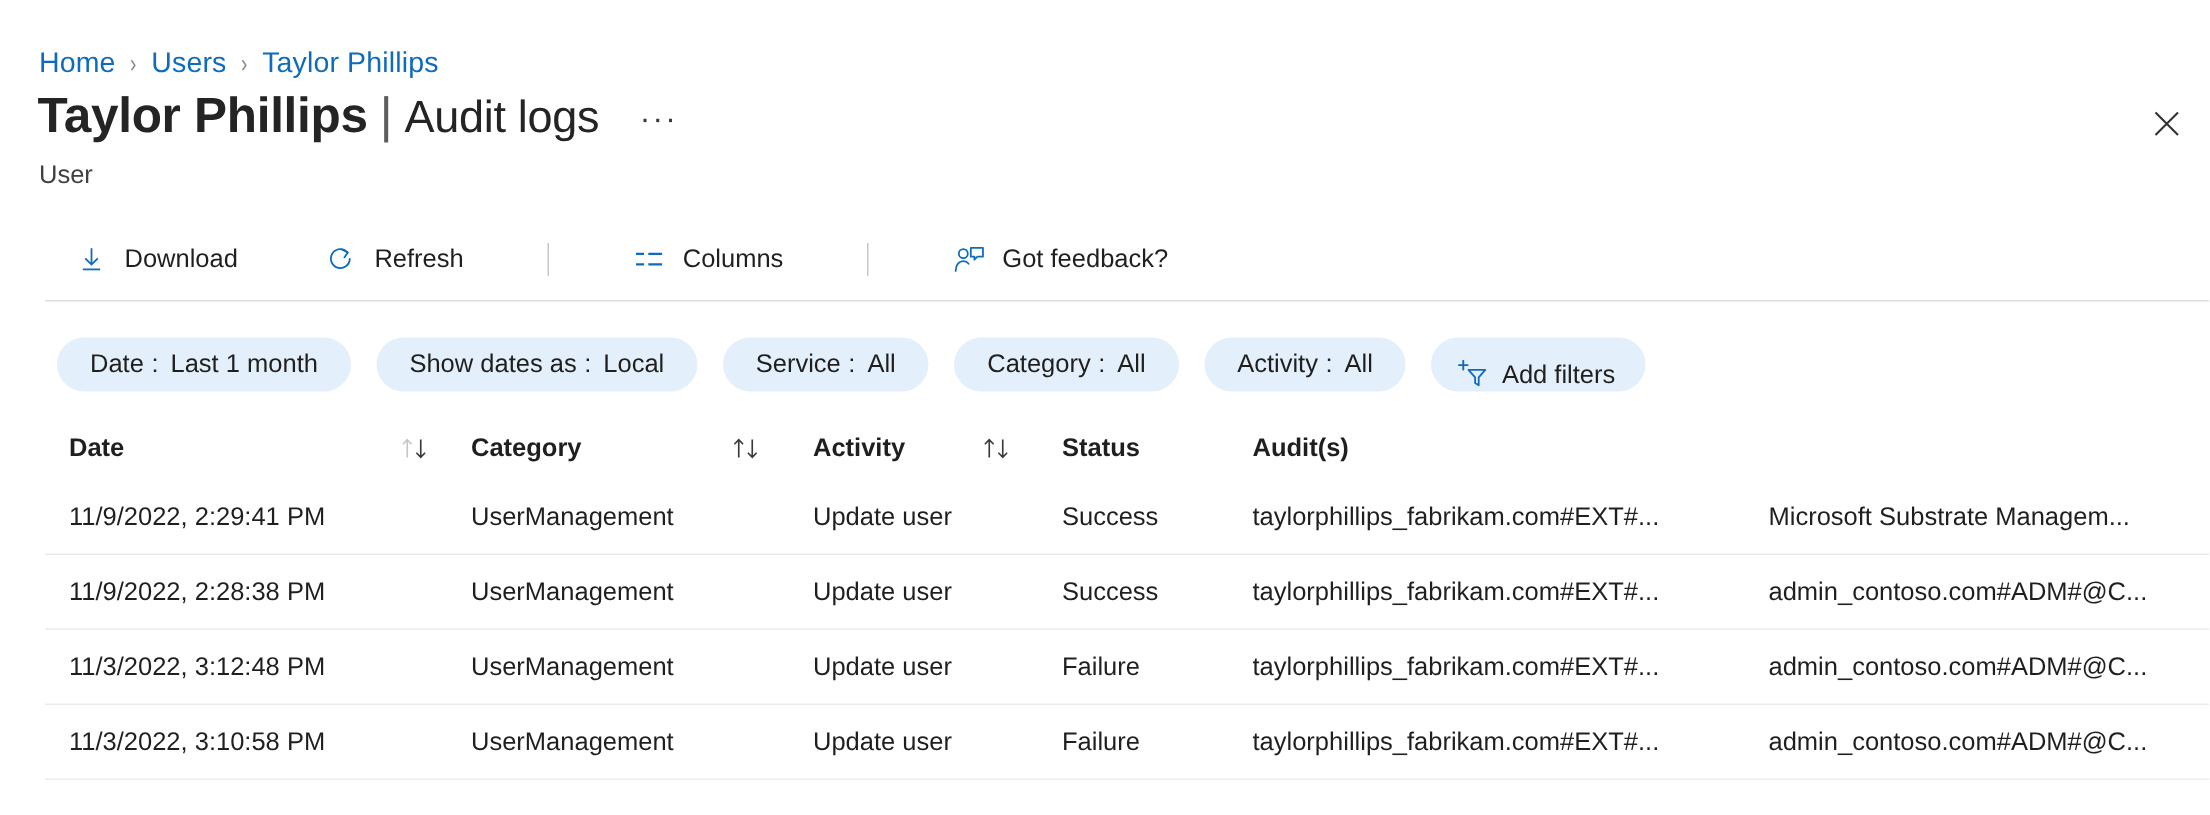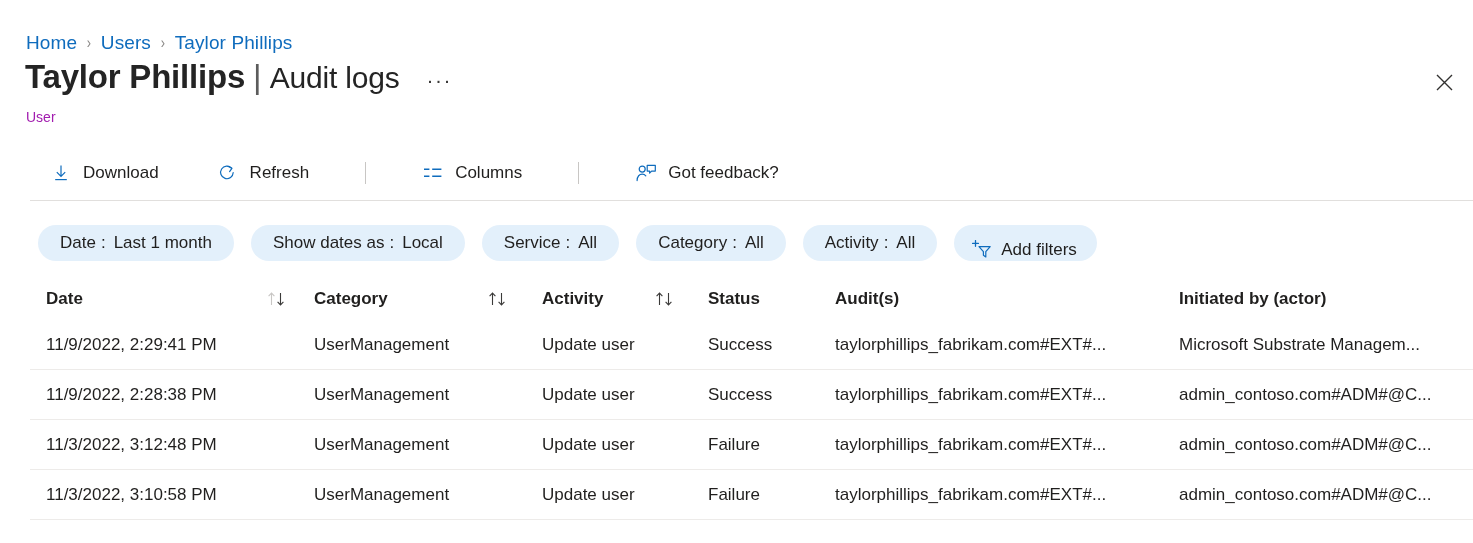--- a/index.html
+++ b/index.html
@@ -82,23 +82,23 @@
     letter-spacing: 1.5px;
     cursor: pointer;
     align-self: center;
     position: relative;
     top: 2px;
   }
   .subtitle {
     position: absolute;
     left: 26px;
     top: 107px;
-    font-size: 14px;
+    font-size: 17px;
     line-height: 20px;
-    color: #a21caf;
+    color: #404040;
     text-align: center;
   }
 
   
   .close-btn {
     position: absolute;
     right: 13px;
     top: 66px;
     width: 32px;
     height: 32px;
@@ -398,23 +398,20 @@
             <path d="M14.5 2 V13.7 M11.6 10.8 L14.5 13.9 L17.4 10.8" stroke="#3b3a39" stroke-width="1.1" fill="none"></path>
           </svg>
         </span>
       </div>
       <div class="cell c-status">
         <span>Status</span>
       </div>
       <div class="cell c-target">
         <span>Audit(s)</span>
       </div>
-      <div class="cell c-actor">
-        <span>Initiated by (actor)</span>
-      </div>
     </div>
 
     <div class="trow body">
       <div class="cell c-date">11/9/2022, 2:29:41 PM</div>
       <div class="cell c-category">UserManagement</div>
       <div class="cell c-activity">Update user</div>
       <div class="cell c-status">Success</div>
       <div class="cell c-target">taylorphillips_fabrikam.com#EXT#...</div>
       <div class="cell c-actor">Microsoft Substrate Managem...</div>
     </div>

